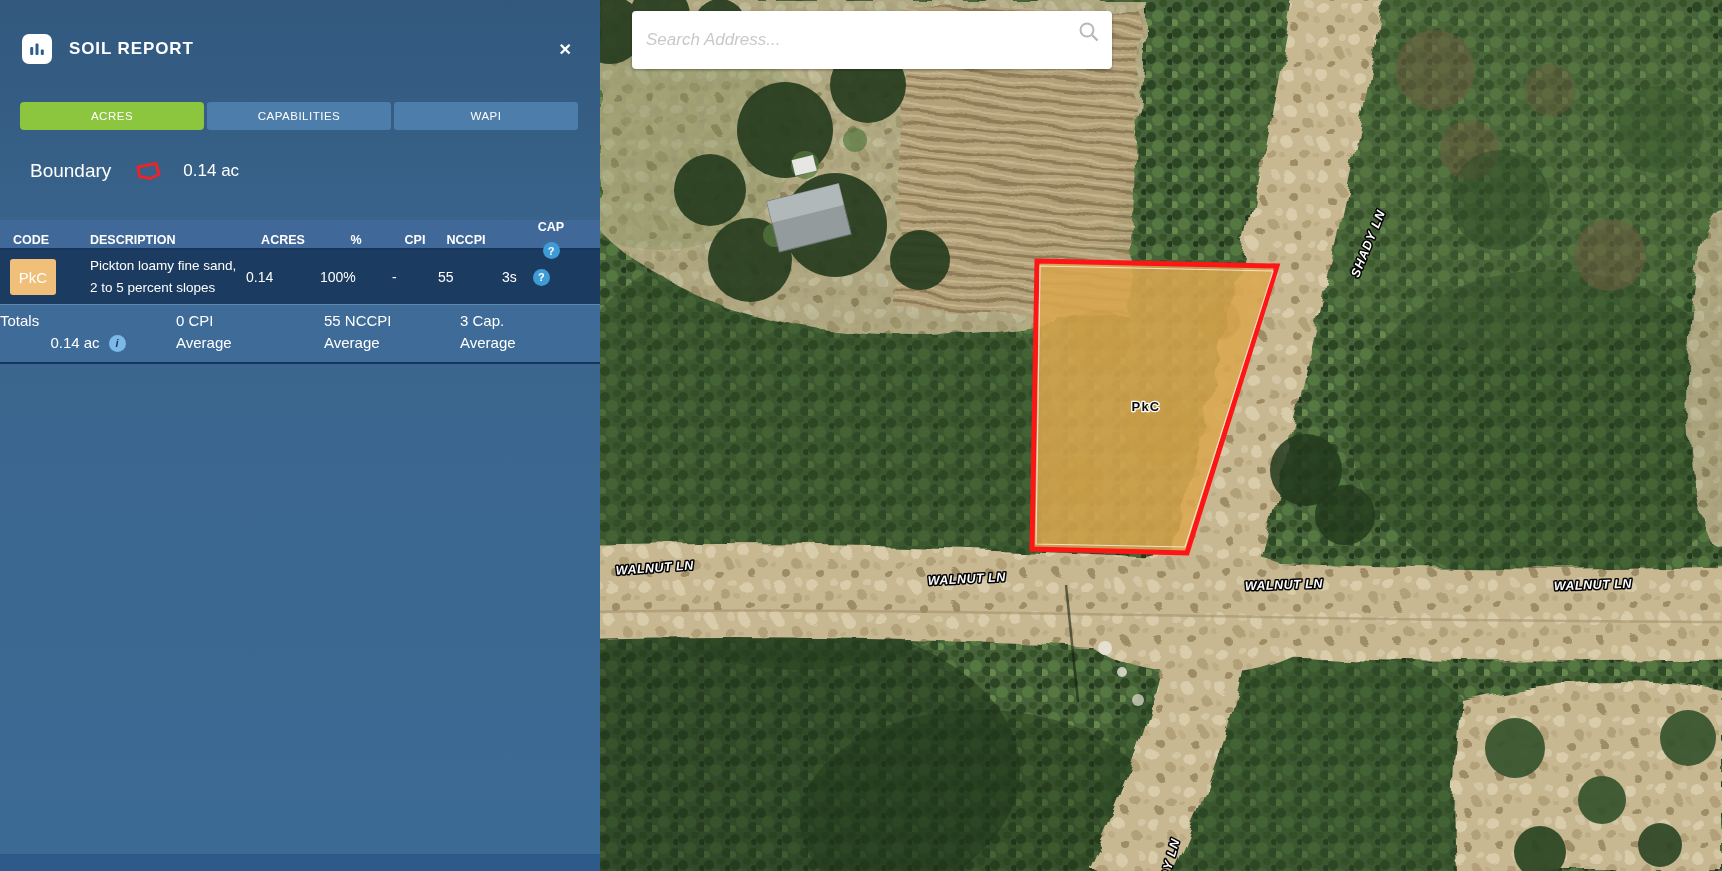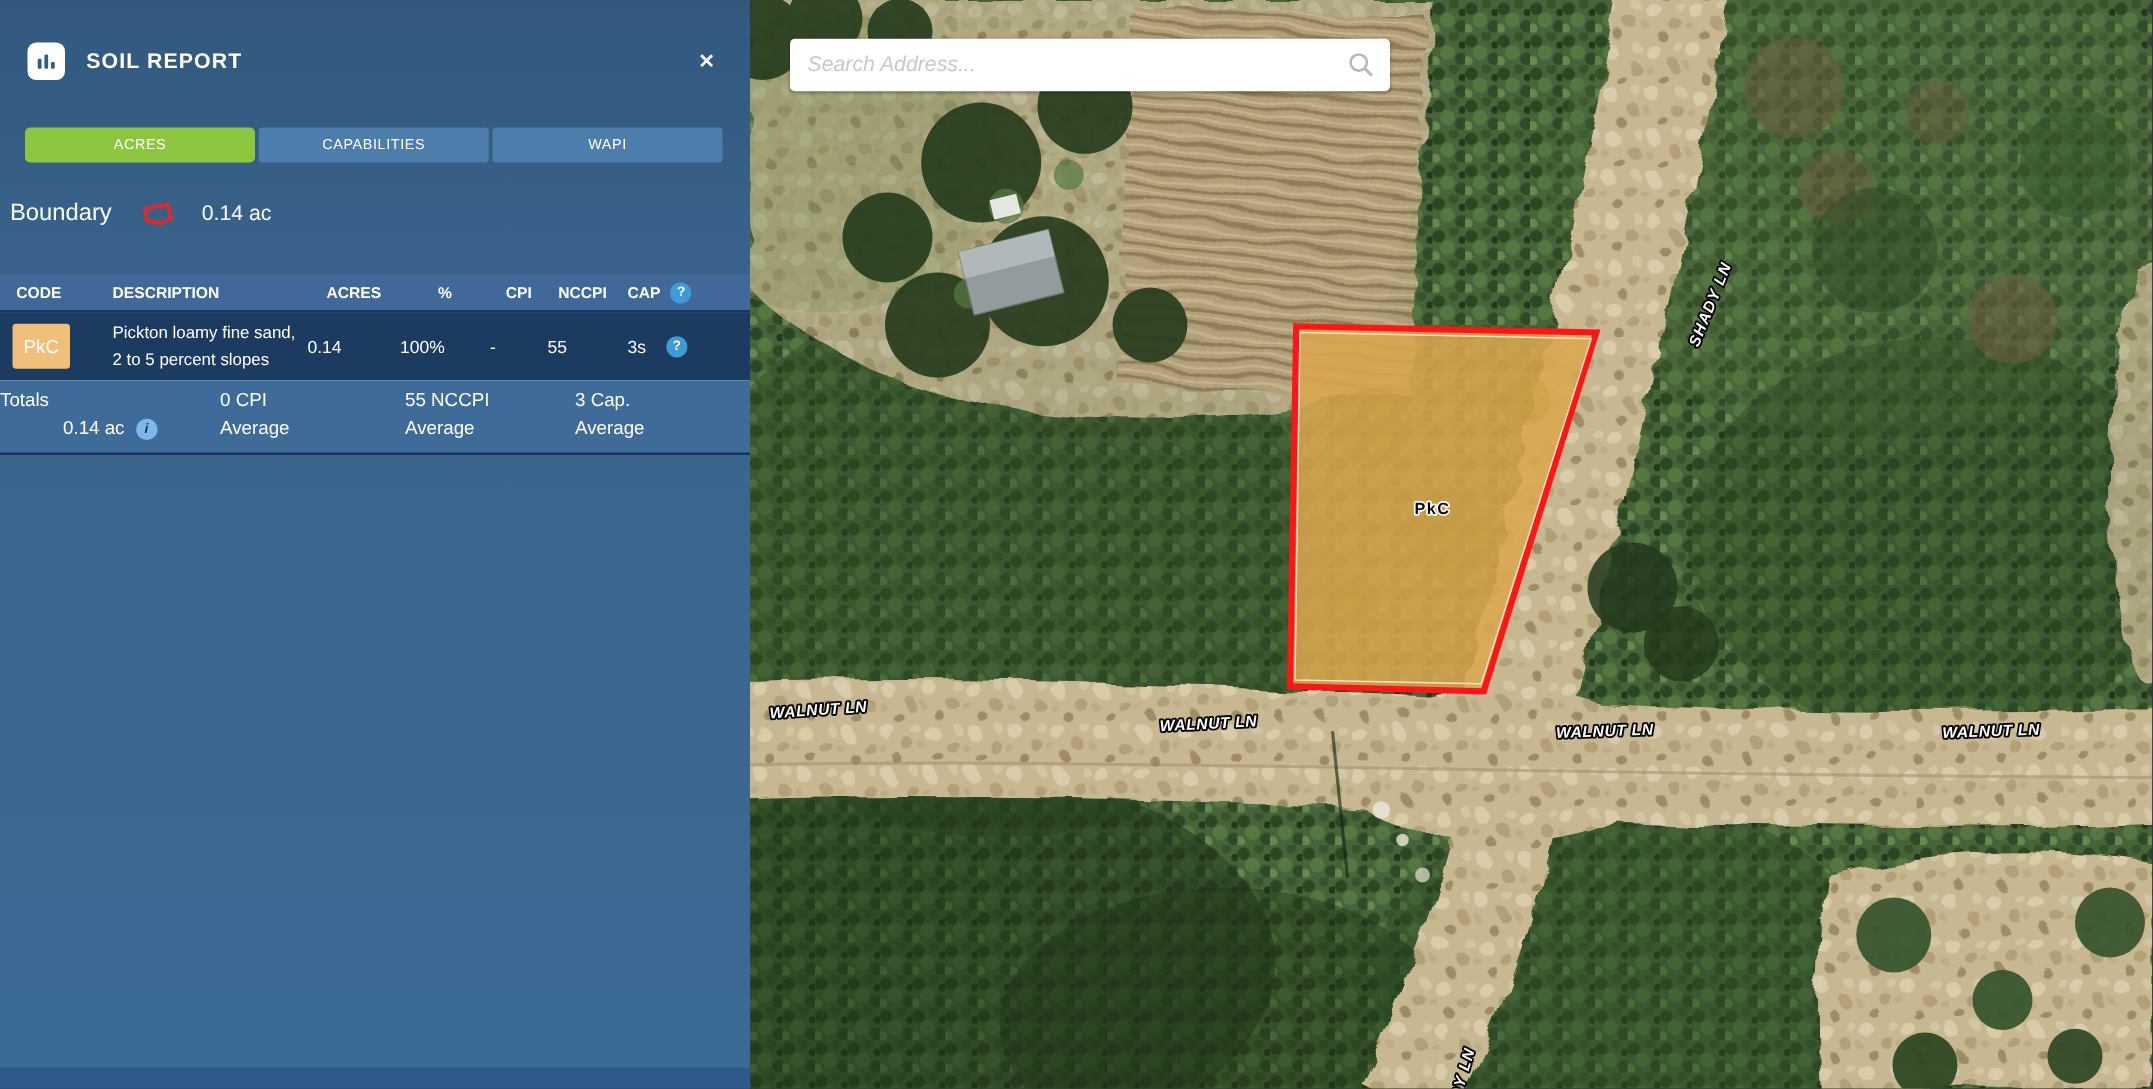--- a/index.html
+++ b/index.html
@@ -15,21 +15,21 @@
   .parcel-label{font-family:"Liberation Sans",sans-serif;font-size:13px;font-weight:bold;
               fill:#0b0b0b;stroke:#ffffff;stroke-width:2.6px;paint-order:stroke;stroke-linejoin:round;
               letter-spacing:1.2px;text-anchor:middle;}
 
   
   .search-bar{position:absolute;top:11px;left:32px;display:flex;gap:15px;z-index:5;}
   .search-cat{display:flex;align-items:center;width:240px;height:42px;padding:0 14px;border:none;
               background:#2d5e8b;color:#fff;font-family:"Liberation Sans",sans-serif;font-size:15.5px;
               border-radius:4px;cursor:pointer;box-shadow:0 1px 3px rgba(0,0,0,.35);}
   .search-cat .cat-label{flex:1;text-align:left;}
-  .search-input-wrap{position:relative;width:480px;height:42px;margin-top:20px;}
+  .search-input-wrap{position:relative;width:480px;height:58px;}
   .search-input{width:100%;height:100%;box-sizing:border-box;border:none;border-radius:4px;
               padding:0 46px 0 14px;font-family:"Liberation Sans",sans-serif;font-size:17px;color:#333;
               box-shadow:0 1px 3px rgba(0,0,0,.35);outline:none;}
   .search-input::placeholder{font-style:italic;color:#c9c9c9;}
   .mag-icon{position:absolute;right:12px;top:10px;}
 
   
   .panel{position:absolute;left:0;top:0;width:600px;height:871px;color:#fff;
          background:linear-gradient(180deg,#32587e 0%,#3a658d 30%,#3b6a94 100%);z-index:10;}
   .panel-header{display:flex;align-items:center;height:66px;padding:16px 26px 0 22px;}
@@ -38,33 +38,33 @@
   .panel-title{margin-left:17px;font-size:17px;font-weight:bold;letter-spacing:.9px;}
   .close-btn{margin-left:auto;background:none;border:none;color:#fff;font-size:16px;font-weight:bold;
              cursor:pointer;font-family:"Liberation Sans",sans-serif;padding:2px;}
 
   .tabs{display:flex;gap:3px;margin:20px 22px 0 20px;height:28px;}
   .tab{flex:1;display:flex;align-items:center;justify-content:center;border:none;color:#fff;
        font-family:"Liberation Sans",sans-serif;font-size:11.5px;letter-spacing:.5px;
        background:#4c7dab;border-radius:3px;cursor:pointer;}
   .tab.active{background:#8cc63e;border-radius:4px;}
 
-  .boundary-row{display:flex;align-items:center;height:46px;margin:18px 0 0 0;padding-left:8px;}
+  .boundary-row{display:flex;align-items:center;height:46px;margin:18px 0 0 0;padding-left:30px;}
   .boundary-label{font-size:19px;}
   .boundary-icon{margin-left:24px;display:inline-flex;}
   .boundary-area{margin-left:21px;font-size:17px;}
 
   .soil-table{margin-top:26px;}
   .thead,.trow{display:grid;grid-template-columns:78px 168px 74px 72px 46px 56px 1fr;align-items:center;}
   .thead{height:28px;background:#40699a;border-bottom:2px solid #16355c;
          font-size:12.5px;font-weight:bold;}
   .th-code{padding-left:13px;}
   .th-desc{padding-left:12px;}
   .th-center{text-align:center;}
-  .th-cap{display:flex;align-items:center;gap:8px;padding-left:8px;}
+  .th-cap{display:flex;align-items:center;gap:8px;padding-left:8px;flex-direction:column;}
 
   .trow{background:#1c3b60;border-bottom:1px solid #5d87ac;padding:5px 0;}
   .code-badge{margin-left:10px;width:46px;height:36px;border-radius:3px;background:#f0c07a;
               display:flex;align-items:center;justify-content:center;font-size:15px;color:#fff;}
   .cell-desc{padding-left:12px;font-size:13.5px;line-height:22px;}
   .cell-center{text-align:left;font-size:14px;}
   .cell-cap{display:flex;align-items:flex-start;padding-left:8px;gap:16px;font-size:14px;}
 
   .q-icon{width:17px;height:17px;border-radius:50%;background:#3e9bd6;color:#fff;
           font-size:11px;font-weight:bold;display:inline-flex;align-items:center;justify-content:center;

